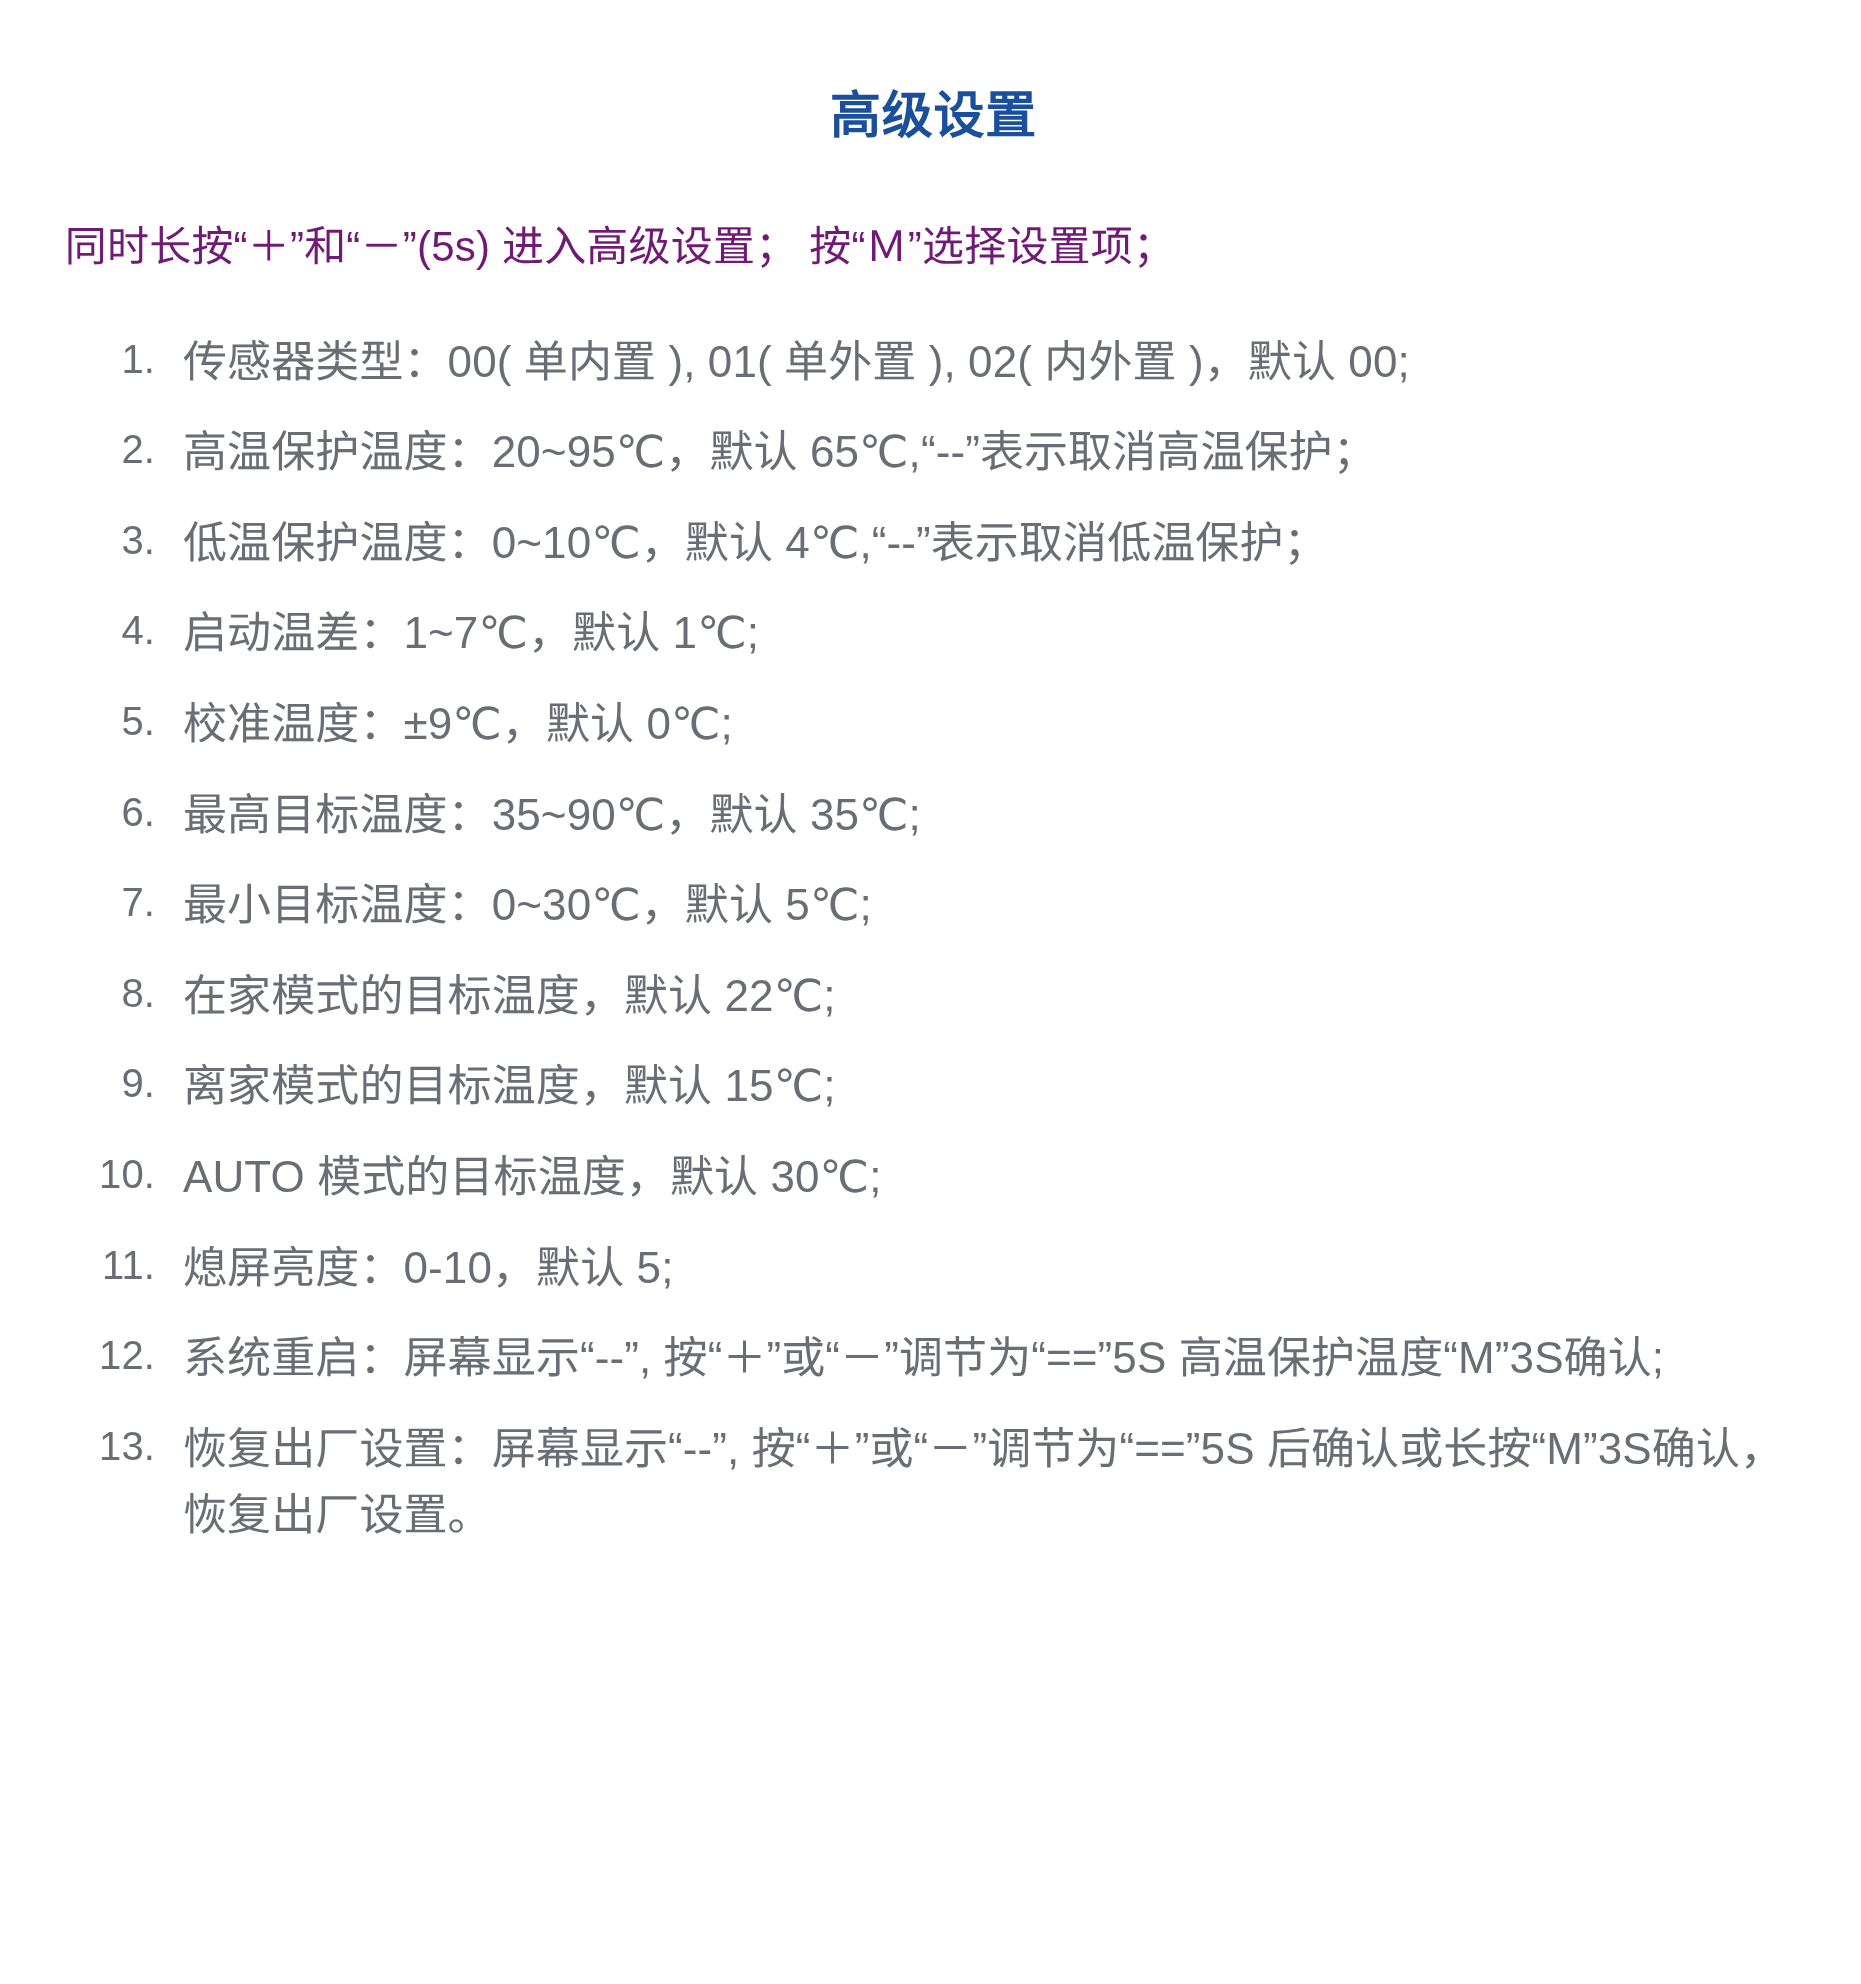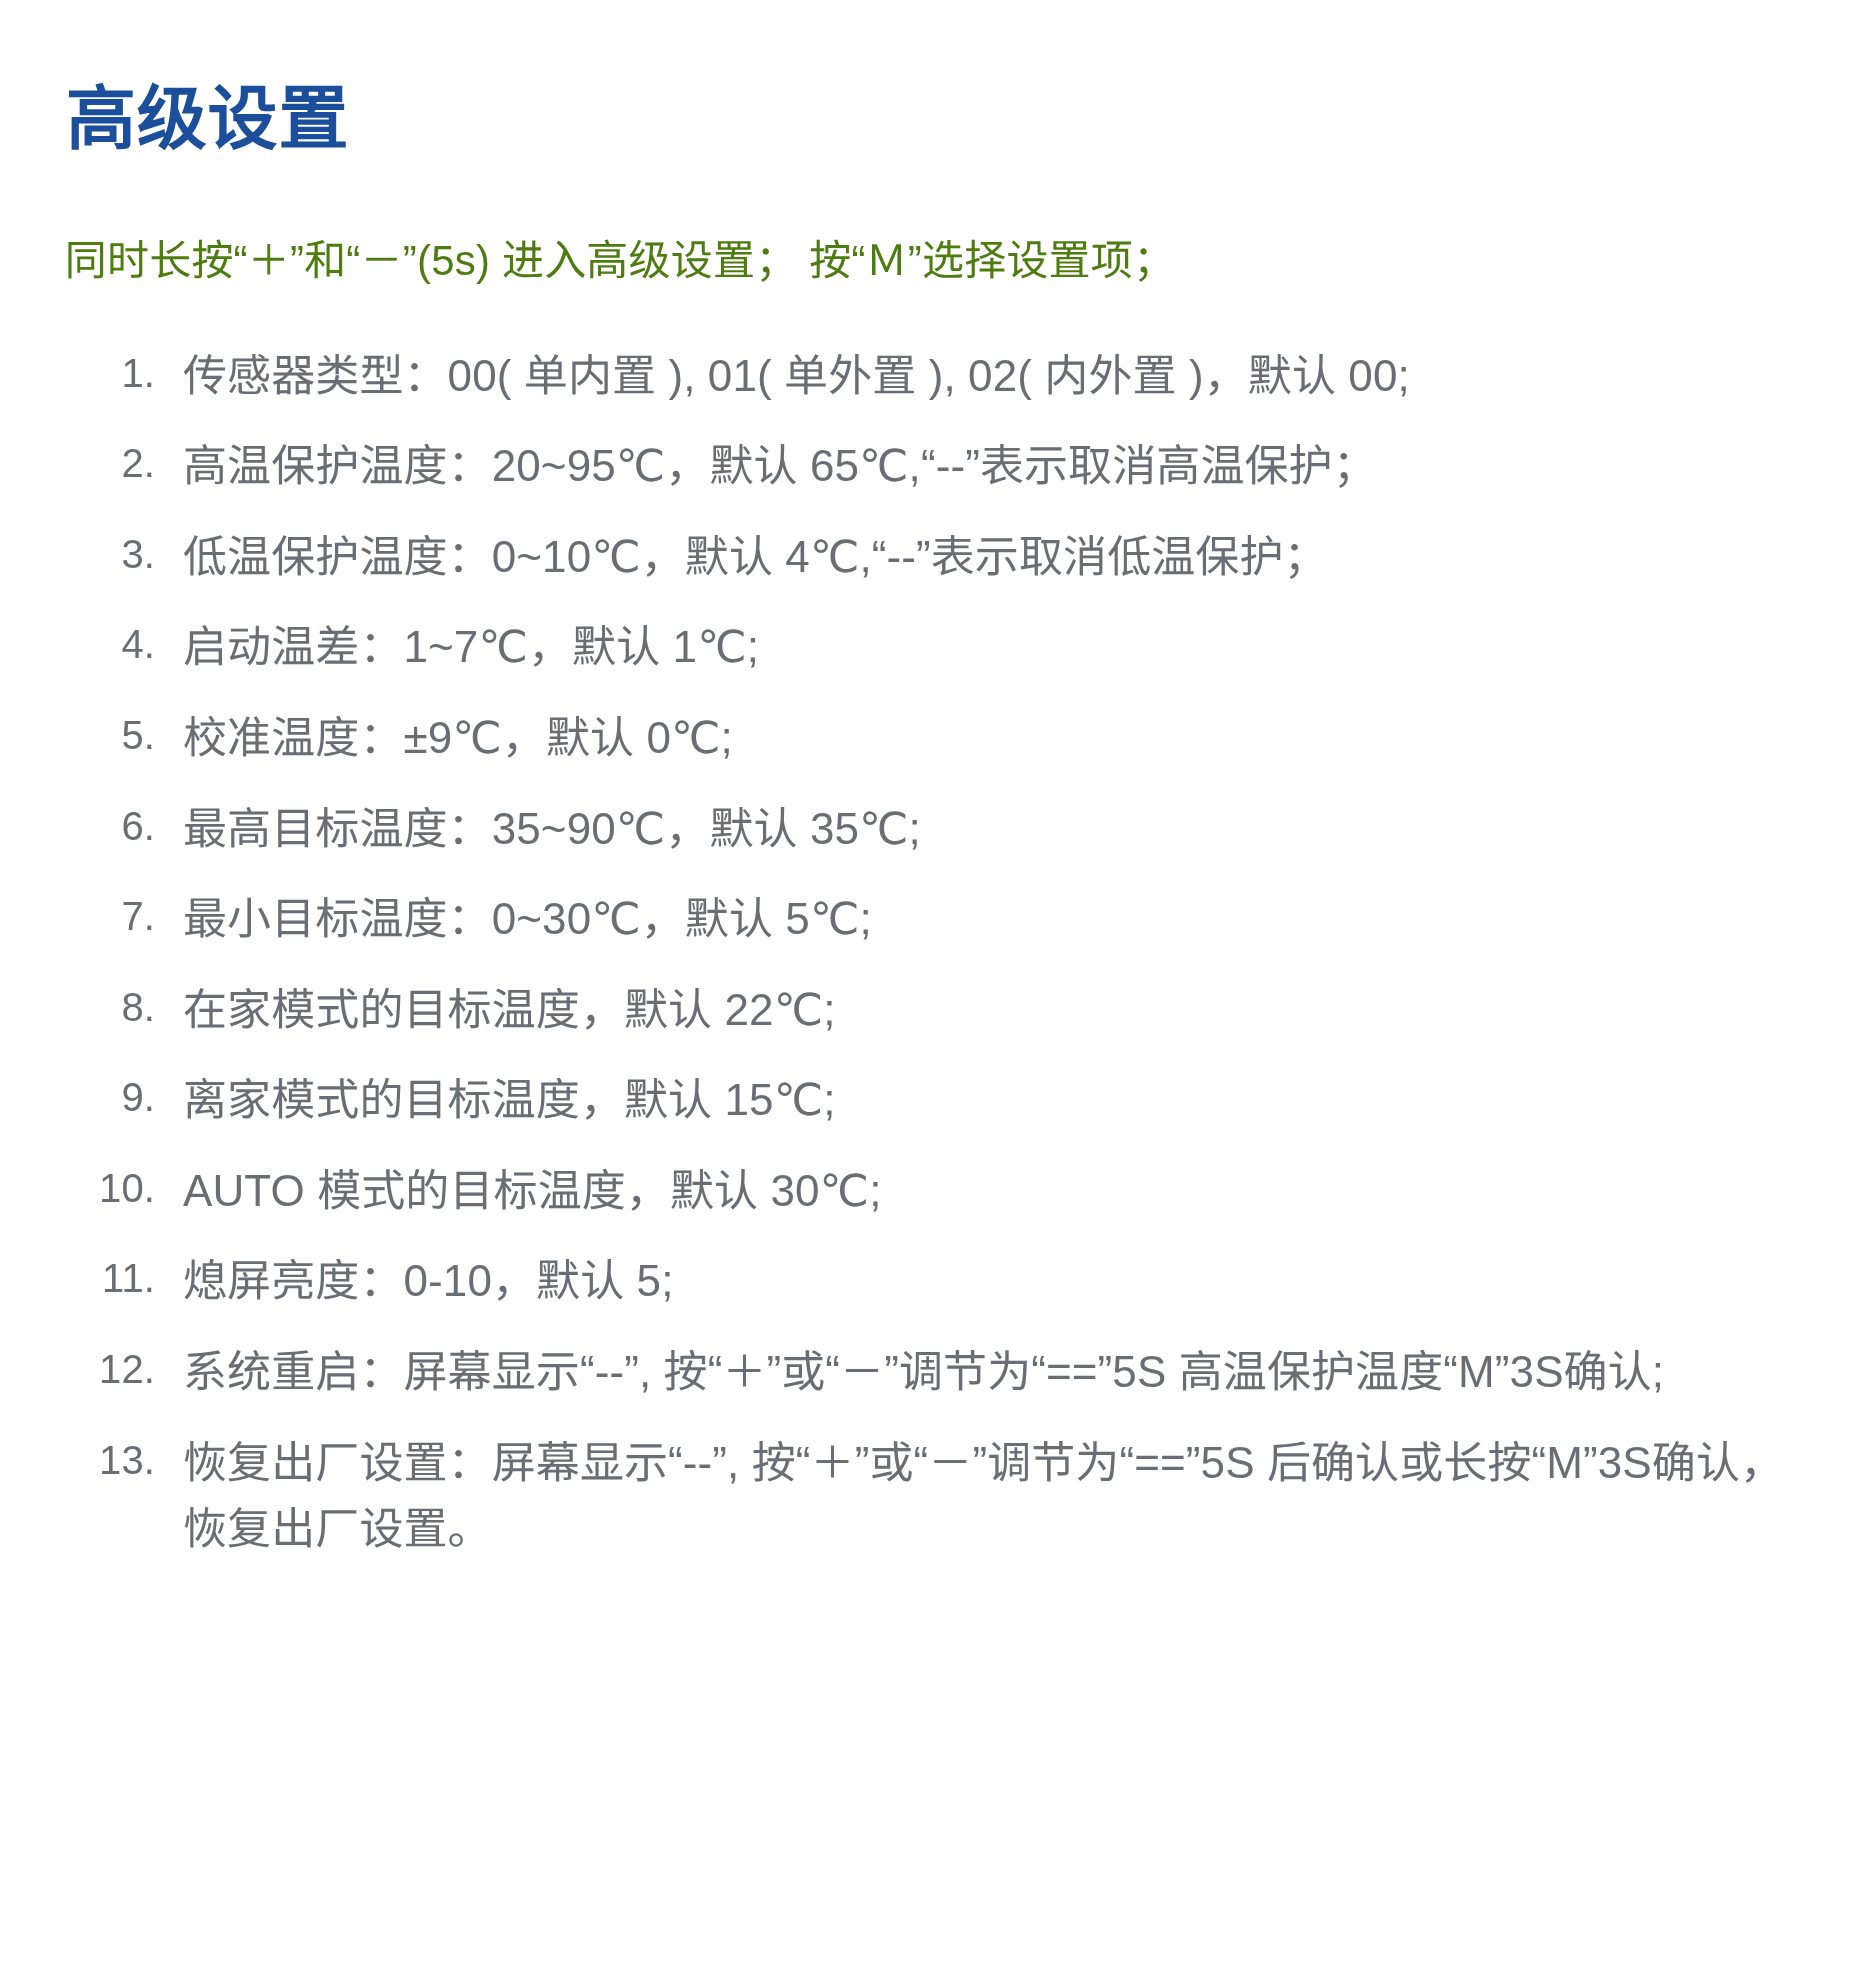--- a/index.html
+++ b/index.html
@@ -15,31 +15,32 @@
     color: #5b5f66;
     -webkit-font-smoothing: antialiased;
   }
   .page {
     box-sizing: border-box;
     width: 1861px;
     min-height: 2103px;
     padding: 75px 60px 48px 60px;
   }
   .title {
-    font-size: 70px;
+    font-size: 51px;
     line-height: 1.15;
     font-weight: 700;
     color: #1b4f9c;
     letter-spacing: 0.8px;
-    margin: 4px 0 67px 6px;
+    margin: 12px 0 67px 6px;
+    text-align: center;
   }
   .intro {
     font-size: 42px;
     line-height: 1.62;
-    color: #4d7c0f;
+    color: #701a75;
     margin: 0 0 48px 4.8px;
     max-width: 1731px;
     letter-spacing: 0.2px;
   }
   ol.settings-list {
     list-style: none;
     margin: 0;
     padding: 0;
     counter-reset: item;
   }

